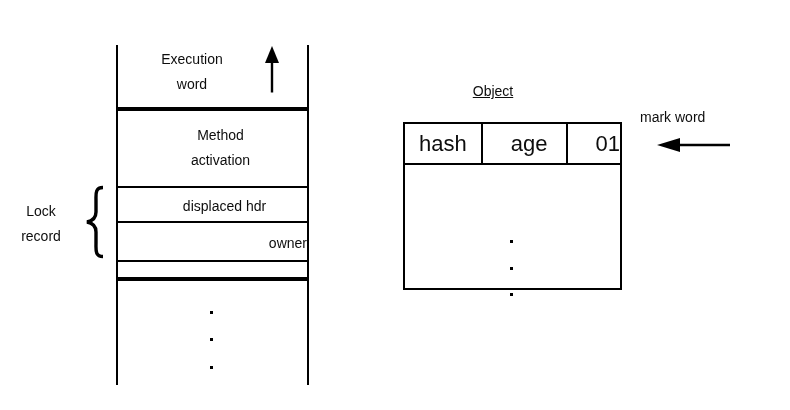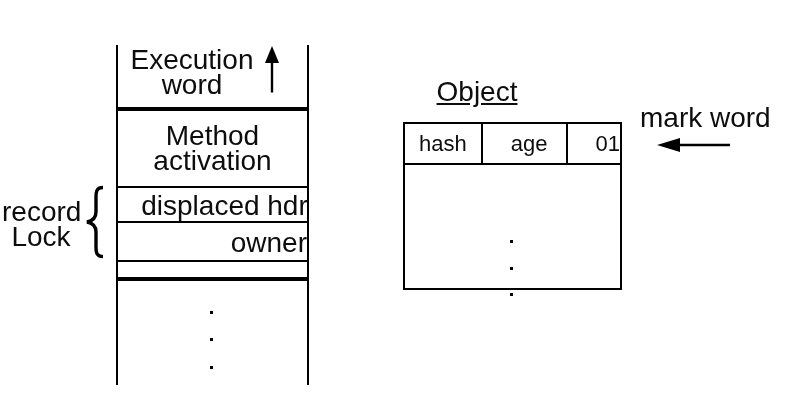--- a/index.html
+++ b/index.html
@@ -4,43 +4,43 @@
 <style>
   html,body{margin:0;padding:0;background:#ffffff;}
   .canvas{
     position:relative;
     width:790px;height:410px;
     background:#ffffff;
     font-family:"Liberation Sans","DejaVu Sans",sans-serif;
     color:#0d0d0d;
     overflow:hidden;
   }
-  .lbl{position:absolute;font-size:28px;line-height:25px;white-space:nowrap;}
+  .lbl{position:absolute;font-size:14px;line-height:25px;white-space:nowrap;}
   .center{text-align:center;}
 
   
   .stack{
     position:absolute;left:116px;top:45px;width:193px;height:340px;
     border-left:2px solid #000;border-right:2px solid #000;
     box-sizing:border-box;
   }
   .hline{position:absolute;left:0;right:0;background:#000;}
   .exec-label{position:absolute;left:4px;top:2px;width:140px;}
   .up-arrow{position:absolute;left:146px;top:0px;}
-  .method-label{position:absolute;left:0;top:78px;width:189px;}
+  .method-label{position:absolute;left:8px;top:78px;width:189px;}
   .disp-label{position:absolute;left:0;top:148px;width:213px;line-height:26px;}
   .owner-label{position:absolute;left:0;top:185px;width:189px;line-height:26px;text-align:right;}
   .dot{position:absolute;width:3px;height:3px;background:#000;}
 
   
   .lockrec{position:absolute;left:2px;top:199px;width:78px;}
   .brace{position:absolute;left:80px;top:185px;}
 
   
-  .obj-title{position:absolute;left:387px;top:79px;width:180px;text-decoration:underline;}
+  .obj-title{position:absolute;left:403px;top:79px;width:180px;text-decoration:underline;}
   .obj-box{
     position:absolute;left:403px;top:122px;width:219px;height:168px;
     border:2px solid #000;box-sizing:border-box;
   }
   .obj-header{
     display:flex;height:39px;border-bottom:2px solid #000;
   }
   .obj-cell{
     display:flex;align-items:center;justify-content:center;
     font-size:22px;box-sizing:border-box;
@@ -53,22 +53,22 @@
   
   .markword{position:absolute;left:640px;top:105px;width:115px;}
   .left-arrow{position:absolute;left:654px;top:136px;}
 </style>
 </head>
 <body>
 
 <div class="canvas">
 
   <div class="lockrec lbl center">
+    <div>Lock</div>
     <div>record</div>
-    <div>Lock</div>
   </div>
 
   <svg class="brace" width="25" height="74" viewBox="0 0 25 74">
     <path d="M23 2.5 C15 2.5 16 9 16 15.5 L16 27 C16 33 12 36 7 37 C12 38 16 41 16 47 L16 58.5 C16 65 15 71.5 23 71.5" fill="none" stroke="#000" stroke-width="3.4"></path>
   </svg>
 
   <div class="stack">
 
     <div class="exec-label lbl center">
       <div>Execution</div>

